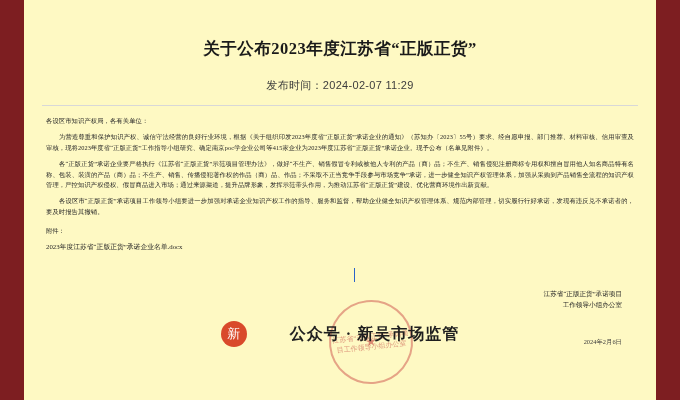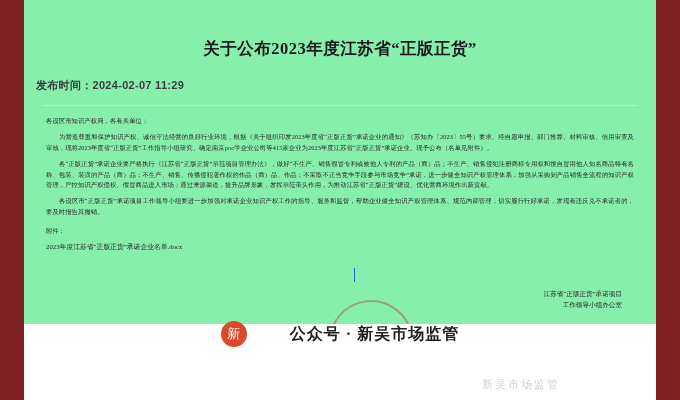--- a/index.html
+++ b/index.html
@@ -29,46 +29,45 @@
     background: #7d1e21;
   }
   .frame-left { left: 0; }
   .frame-right { right: 0; }
 
   .doc {
     position: absolute;
     left: 24px;
     top: 0;
     width: 632px;
-    height: 324px;
-    background: #86efac;
+    height: 400px;
+    background: #fef9c3;
     box-sizing: border-box;
     padding: 0 12px;
     overflow: hidden;
   }
 
   .title-block {
     padding-top: 34px;
     text-align: center;
   }
   .doc-title-line {
     font-family: "Liberation Serif", serif;
     font-size: 16.5px;
     font-weight: bold;
     color: #1a1a1a;
     line-height: 30px;
     letter-spacing: 0.5px;
   }
   .publish-time {
     margin-top: 14px;
-    text-align: left;
+    text-align: center;
     font-size: 11px;
     color: #3c3c3c;
     letter-spacing: 0.3px;
-    font-weight: bold;
   }
   .divider {
     margin: 12px 6px 0 6px;
     border-top: 1px solid #d8d8d8;
     height: 0;
   }
 
   .body-area {
     margin-top: 10px;
     padding: 0 10px;
@@ -245,15 +244,14 @@
     </div>
 
   </div>
 
   <div class="watermark">
     <div class="wm-inner">
       <div class="wm-logo">新</div>
       <div class="wm-text">公众号 · 新吴市场监管</div>
     </div>
   </div>
-  <div class="wm-ghost">新吴市场监管</div>
 
 </div>
 
 </body></html>

